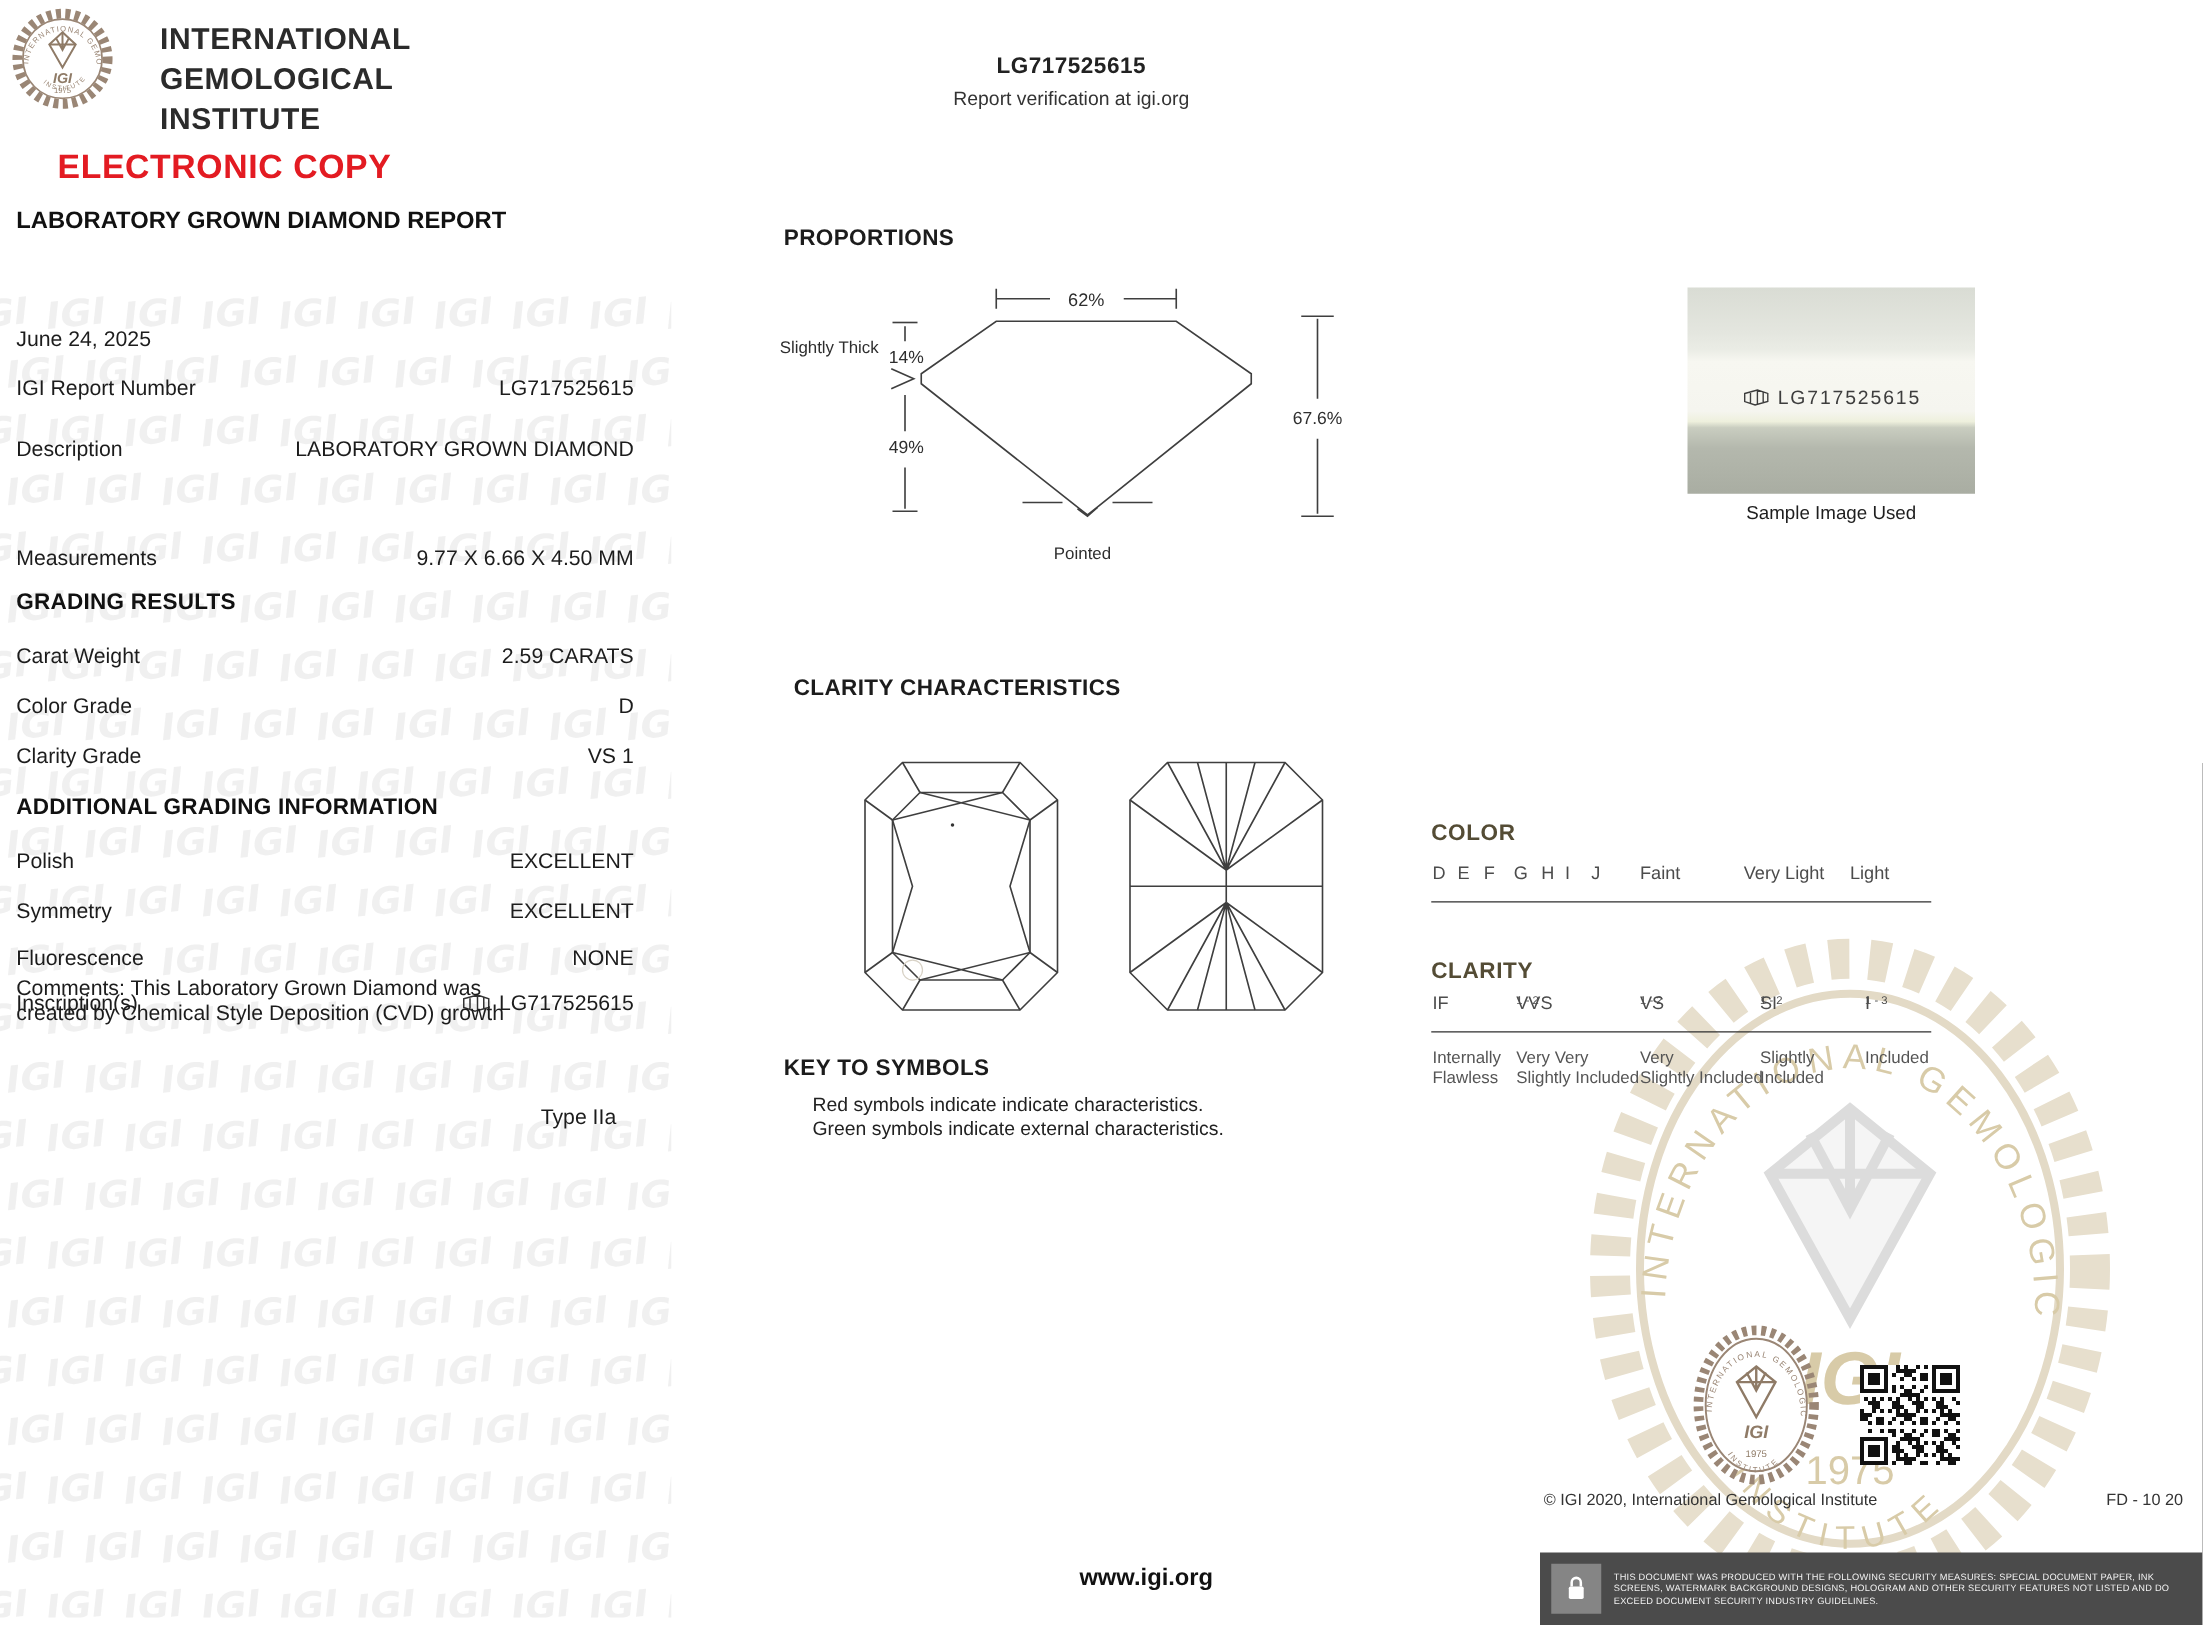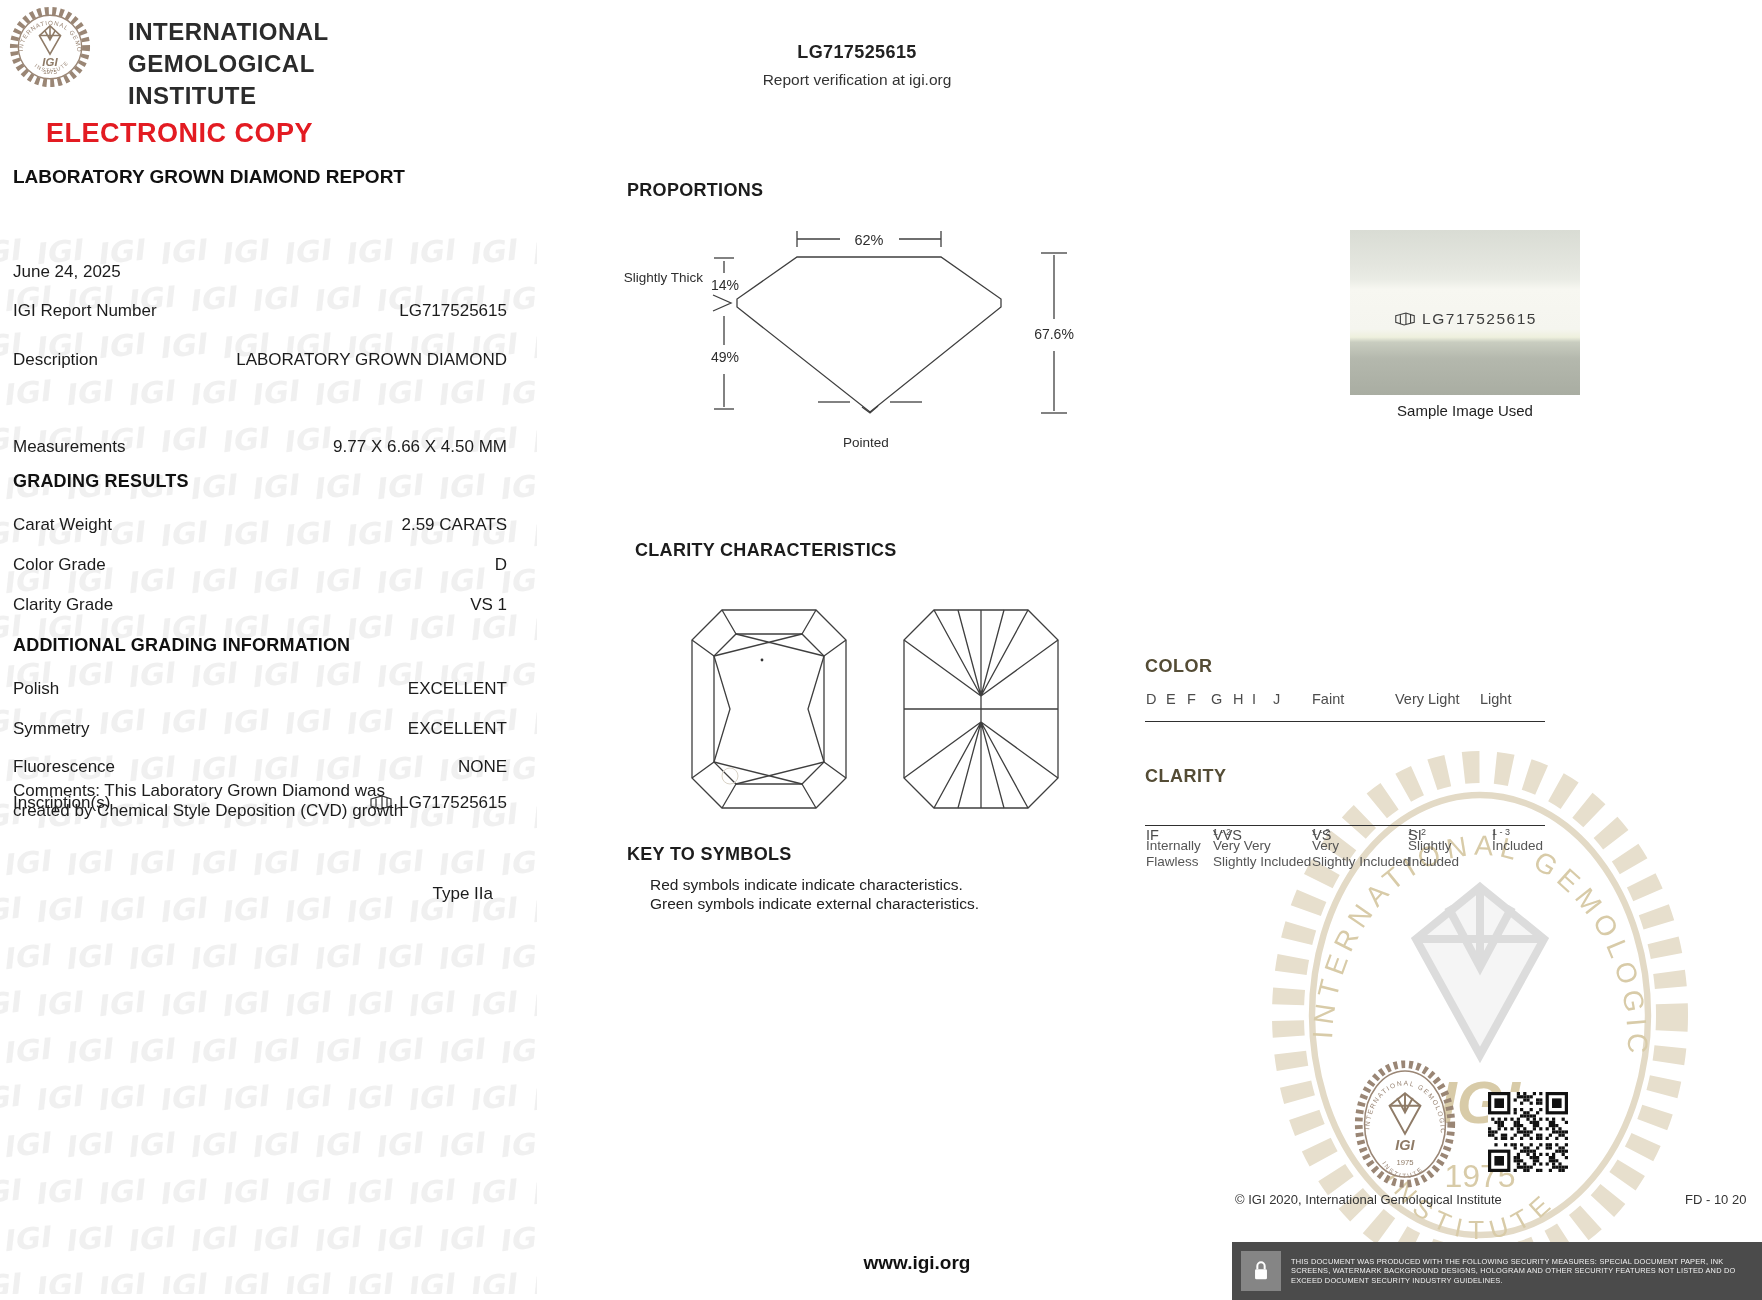--- a/index.html
+++ b/index.html
@@ -465,21 +465,21 @@
     <span style="left:88px;">H</span>
     <span style="left:107px;">I</span>
     <span style="left:128px;">J</span>
     <span style="left:167px;">Faint</span>
     <span style="left:250px;">Very Light</span>
     <span style="left:335px;">Light</span>
   </div>
   <div class="scale-line" style="top:721px;"></div>
 
   <div class="scale-h" style="top:766px;">CLARITY</div>
-  <div class="scale-row" style="top:827px;">
+  <div class="scale-row" style="top:795px;">
     <span class="grade-code" style="left:1px;"><span>IF</span><sup></sup></span>
     <span class="grade-code" style="left:68px;"><span>VVS</span><sup>1 - 2</sup></span>
     <span class="grade-code" style="left:167px;"><span>VS</span><sup>1 - 2</sup></span>
     <span class="grade-code" style="left:263px;"><span>SI</span><sup>1 - 2</sup></span>
     <span class="grade-code" style="left:347px;"><span>I</span><sup>1 - 3</sup></span>
   </div>
   <div class="scale-line" style="top:825px;"></div>
   <div class="desc" style="left:1146px;top:838px;">
     <div>Internally</div>
       <div>Flawless</div>

